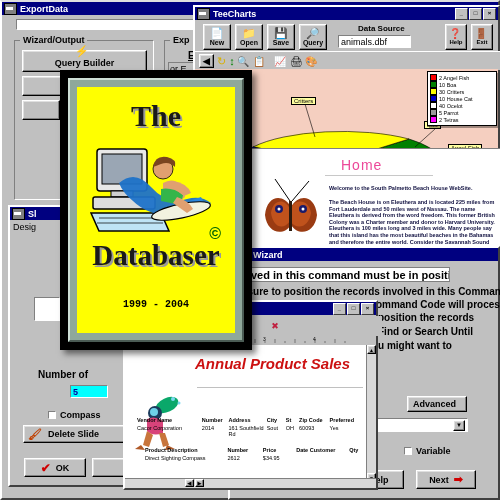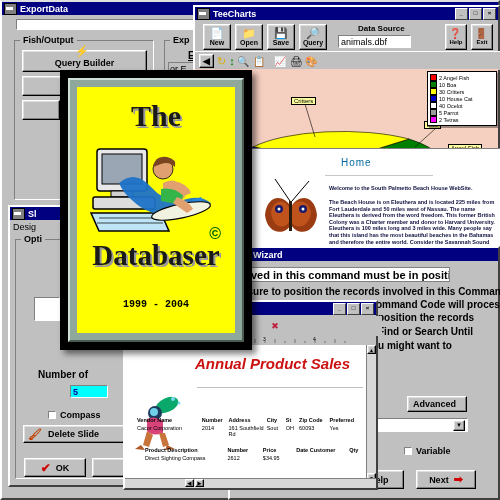--- a/index.html
+++ b/index.html
@@ -48,21 +48,21 @@
 <body>
 
 <div class="win" style="left:0;top:0;width:500px;height:500px;border-top-color:#dfdfdf;">
   <div class="tbar" style="background:linear-gradient(90deg,#000080,#000080);">
     <div class="ticon"></div>
     <div class="ttxt">ExportData</div>
   </div>
   <div class="field" style="position:absolute;left:14px;top:17px;width:330px;height:11px;"></div>
 
   <div class="grp" style="left:12px;top:38px;width:140px;height:160px;">
-    <span class="grplbl">Fish/Output</span>
+    <span class="grplbl">Wizard/Output</span>
   </div>
   <div class="btn" style="position:absolute;left:20px;top:48px;width:125px;height:22px;">
     <span style="position:absolute;left:52px;top:-6px;color:#ffd700;font-size:11px;">⚡</span>
     <span style="margin-top:4px;">Query Builder</span>
   </div>
   <div class="btn" style="position:absolute;left:20px;top:74px;width:125px;height:20px;"></div>
   <div class="btn" style="position:absolute;left:20px;top:98px;width:38px;height:20px;"></div>
 
   <div class="grp" style="left:162px;top:38px;width:170px;height:45px;">
     <span class="grplbl">Exp</span>
@@ -72,23 +72,20 @@
   <div class="grp" style="left:166px;top:60px;width:160px;height:18px;"></div>
 </div>
 
 <div class="win" style="left:8px;top:205px;width:130px;height:282px;">
   <div class="tbar">
     <div class="ticon"></div>
     <div class="ttxt">Sl</div>
   </div>
   <div style="position:absolute;left:3px;top:15px;font-size:9px;">
     <span>Desig</span>
-  </div>
-  <div class="grp" style="left:5px;top:32px;width:118px;height:240px;">
-    <span class="grplbl">Opti</span>
   </div>
   <div class="field" style="position:absolute;left:24px;top:90px;width:26px;height:24px;text-align:center;"></div>
 
   <div style="position:absolute;left:28px;top:162px;font-weight:bold;font-size:10px;color:#000;">Number of</div>
   <div class="field" style="position:absolute;left:60px;top:178px;width:38px;height:13px;background:#00ffff;
               font-weight:bold;color:#0000a0;">
     <span>5</span>
   </div>
   <div style="position:absolute;left:38px;top:203px;display:flex;align-items:center;gap:4px;">
     <span class="cbx"></span>
@@ -225,21 +222,21 @@
       <div style="display:flex;align-items:center;gap:2px;height:7px;">
         <span style="width:5px;height:5px;background:#ff00ff;border:1px solid #000;"></span>
         <span style="font-size:5.5px;">2 Tetras</span>
       </div>
     </div>
   </div>
 </div>
 
 <div style="position:absolute;left:250px;top:148px;width:250px;height:105px;background:#fff;
             border:1px solid #808080;overflow:hidden;">
-  <div style="position:absolute;left:90px;top:8px;font-size:10px;color:#0369a1;letter-spacing:1px;">Home</div>
+  <div style="position:absolute;left:90px;top:8px;font-size:14px;color:#ec4899;letter-spacing:1px;">Home</div>
   <div style="position:absolute;left:72px;top:26px;width:110px;height:1px;background:#c8c8c8;"></div>
 
   <svg style="position:absolute;left:6px;top:22px;" width="68" height="80" viewBox="0 0 68 80">
     <rect width="68" height="80" fill="#ffffff"></rect>
     <path d="M8,44 C10,24 26,22 34,36 C42,22 58,24 60,44 C58,62 42,66 34,54 C26,66 10,62 8,44 Z" fill="#9a3b12"></path>
     <path d="M14,42 C16,28 28,27 33,38 C38,27 52,28 54,42 C52,56 40,60 33,50 C26,60 16,56 14,42 Z" fill="#c0521c"></path>
     <circle cx="22" cy="38" r="4" fill="#1a1a6a"></circle>
     <circle cx="46" cy="38" r="4" fill="#1a1a6a"></circle>
     <circle cx="22" cy="38" r="1.5" fill="#fff"></circle>
     <circle cx="46" cy="38" r="1.5" fill="#fff"></circle>

